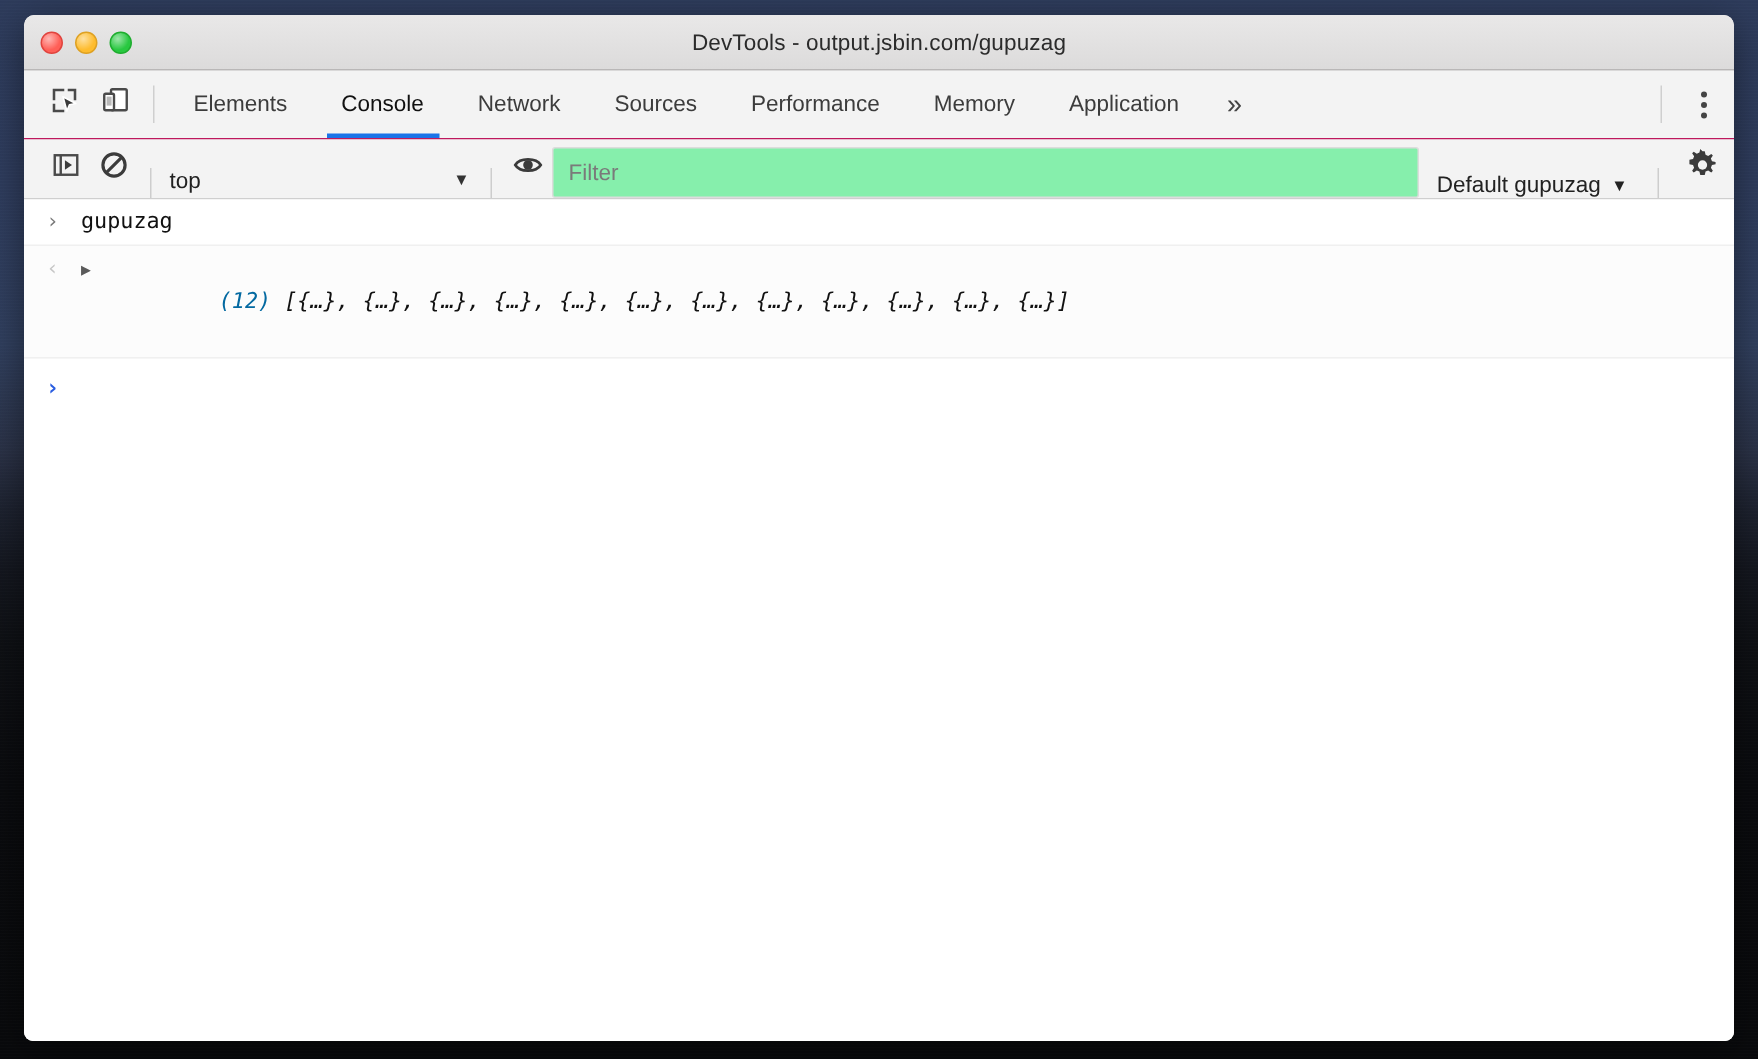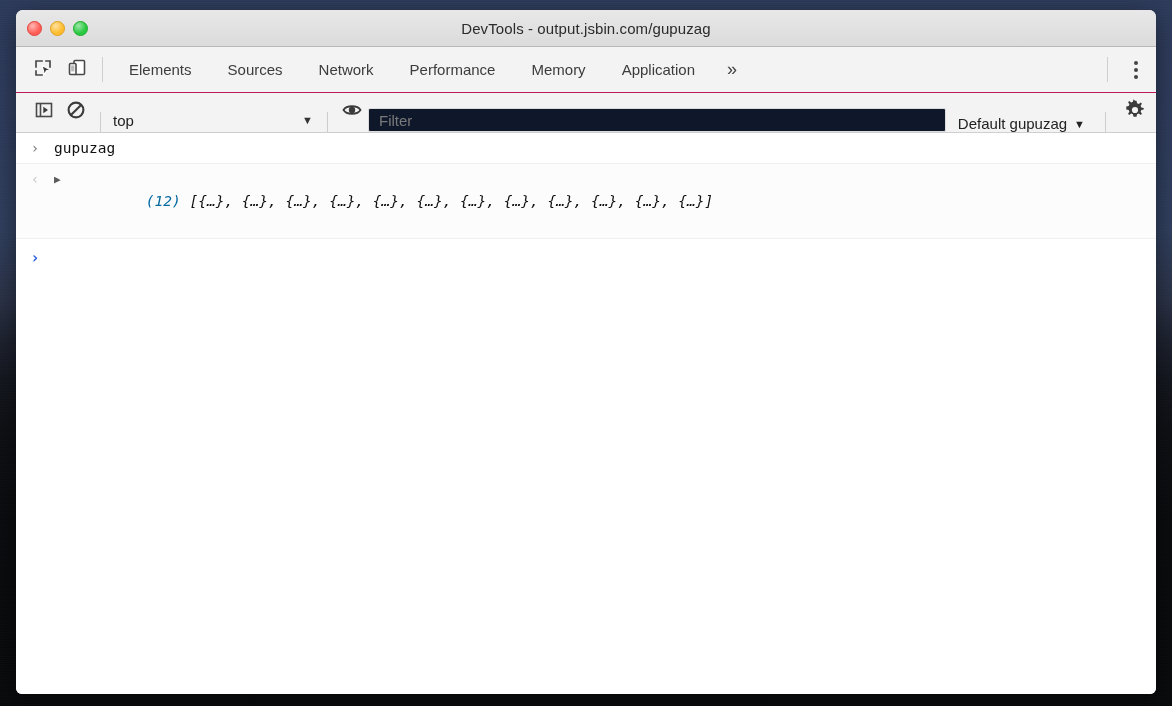--- a/index.html
+++ b/index.html
@@ -217,22 +217,22 @@
     align-items: center;
     font-size: 15px;
     color: #222;
     padding: 0 6px 0 4px;
     box-sizing: border-box;
     cursor: default;
   }
   .context-select .caret { margin-left: auto; font-size: 11px; color: #333; }
   .filter-input {
     flex: 1 1 auto;
-    height: 24px;
-    background: #0f172a;
+    height: 34px;
+    background: #86efac;
     border: 1px solid #dcdcdc;
     border-radius: 2px;
     display: flex;
     align-items: center;
     padding: 0 10px;
     box-sizing: border-box;
     font-size: 15px;
     color: #7a7a7a;
     min-width: 0;
   }
@@ -364,25 +364,28 @@
         </svg>
       </span>
     </div>
 
     <div class="tb-sep"></div>
 
     <div class="tabs">
       <div class="tab">
         <span>Elements</span>
       </div>
+      <div class="tab active">
+        <span>Console</span>
+      </div>
+      <div class="tab">
+        <span>Network</span>
+      </div>
       <div class="tab">
         <span>Sources</span>
-      </div>
-      <div class="tab">
-        <span>Network</span>
       </div>
       <div class="tab">
         <span>Performance</span>
       </div>
       <div class="tab">
         <span>Memory</span>
       </div>
       <div class="tab">
         <span>Application</span>
       </div>

